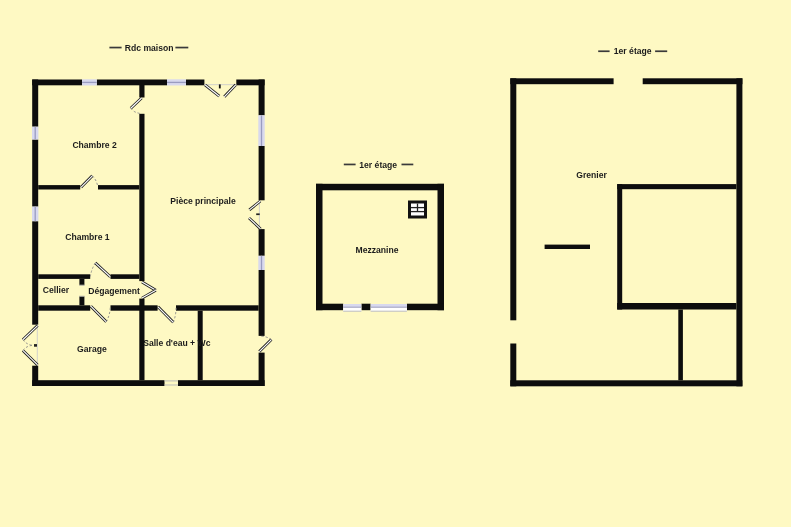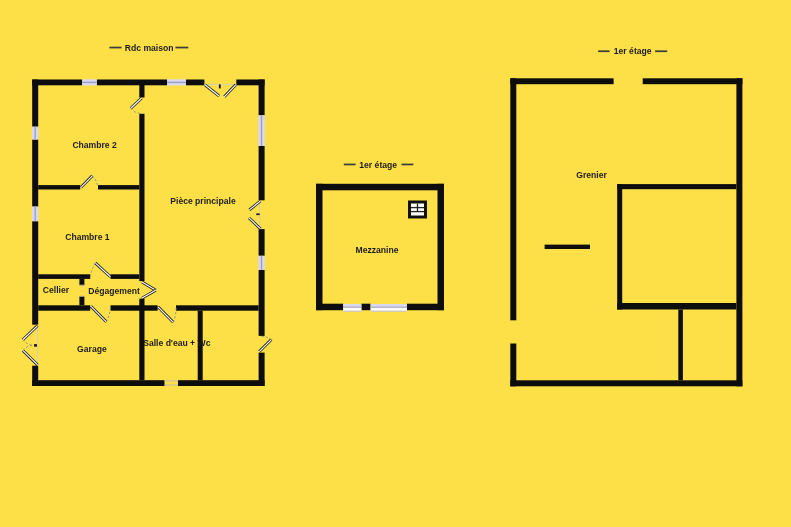--- a/index.html
+++ b/index.html
@@ -1,16 +1,16 @@
 <!DOCTYPE html>
 <html><head>
 <meta charset="utf-8">
 <style>
 html,body{margin:0;padding:0;background:#fff;}
-#page{position:relative;width:791px;height:527px;background:#fde047;overflow:hidden;}
+#page{position:relative;width:791px;height:527px;background:#fef9c3;overflow:hidden;}
 svg{position:absolute;left:0;top:0;display:block;}
 text{font-family:"Liberation Sans",sans-serif;font-weight:bold;fill:#1c1c1c;}
 </style>
 </head>
 <body>
 <div id="page">
 <svg width="791" height="527" viewBox="0 0 791 527" style="filter:blur(0.5px)">
 
 <g>
 <rect x="109.4" y="46.7" width="12.2" height="1.7" fill="#3a3a3a"></rect>

